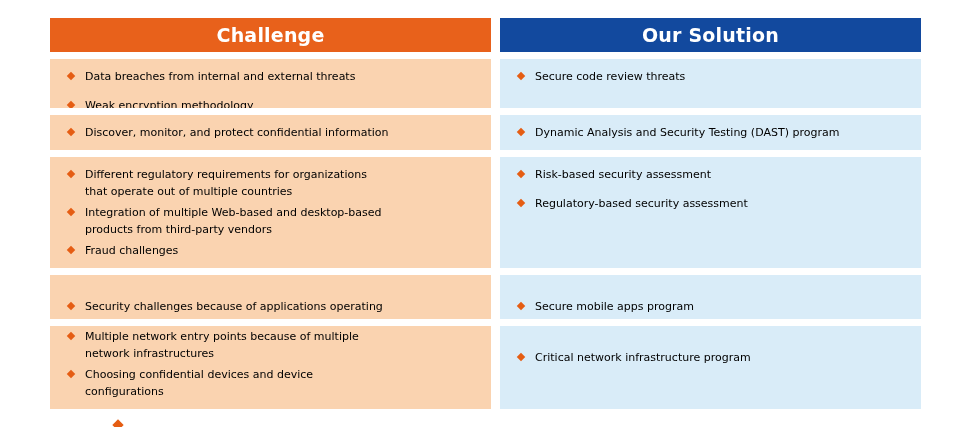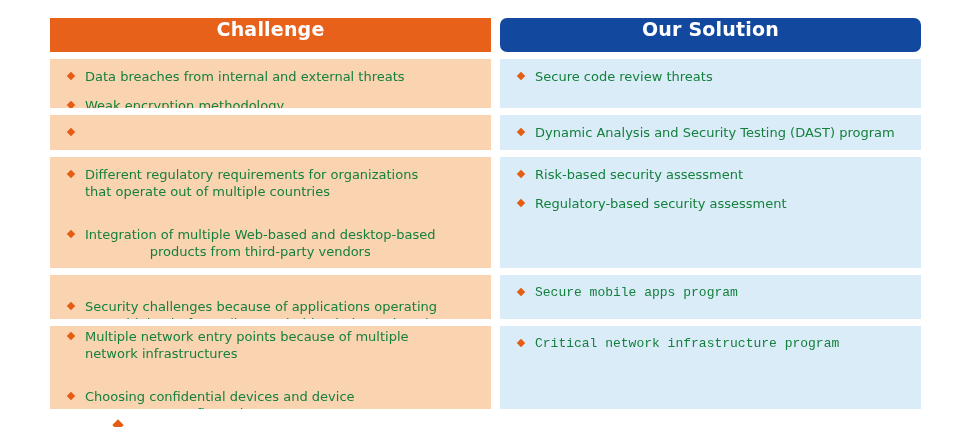--- a/index.html
+++ b/index.html
@@ -12,39 +12,39 @@
   }
   .page{position:absolute;inset:0;overflow:hidden;}
   .grid{
     position:absolute;left:50px;top:18px;
     display:grid;
     grid-template-columns:441px 421px;
     grid-template-rows:34px 49px 35px 111px 44px 83px;
     column-gap:9px;row-gap:7px;
   }
   .hdr{
-    display:flex;justify-content:center;
+    display:flex;align-items:center;justify-content:center;
     color:#ffffff;font-size:19px;font-weight:bold;letter-spacing:.2px;
   }
   .hdr-challenge{background:#E8611B;}
-  .hdr-solution{background:#12499E;border-radius:7px;}
+  .hdr-solution{background:#12499E;}
   .cell{
     padding:9px 6px 4px 17px;
     box-sizing:border-box;
-    color:#15803d;font-size:13px;line-height:17px;
+    color:#000000;font-size:11px;line-height:17px;
     overflow:hidden;
   }
   .cell-challenge{background:#FAD3B0;}
   .cell-solution{background:#D9ECF8;}
   .pt6{padding-top:2px;}
   .pt8{padding-top:23px;}
-  .pt13{padding-top:9px;font-family:Liberation Mono, monospace;}
+  .pt13{padding-top:23px;}
   .li{display:flex;align-items:flex-start;}
   .li + .li{margin-top:12px;}
-  .spaced .li + .li{margin-top:26px;text-align:center;}
+  .spaced .li + .li{margin-top:4px;}
   .dm{
     flex:0 0 6px;width:6px;height:6px;
     background:#E55D13;
     transform:rotate(45deg);
     margin:5px 11px 0 1px;
   }
   .tx{white-space:pre-line;}
   .cut-bullet{
     position:absolute;left:114px;top:421px;
     width:8px;height:8px;background:#E55D13;
@@ -77,20 +77,21 @@
     <div class="cell cell-solution">
       <div class="li">
         <span class="dm"></span>
         <span class="tx">Secure code review threats</span>
       </div>
     </div>
 
     <div class="cell cell-challenge">
       <div class="li">
         <span class="dm"></span>
+        <span class="tx">Discover, monitor, and protect confidential information</span>
       </div>
     </div>
     <div class="cell cell-solution">
       <div class="li">
         <span class="dm"></span>
         <span class="tx">Dynamic Analysis and Security Testing (DAST) program</span>
       </div>
     </div>
 
     <div class="cell cell-challenge spaced">

